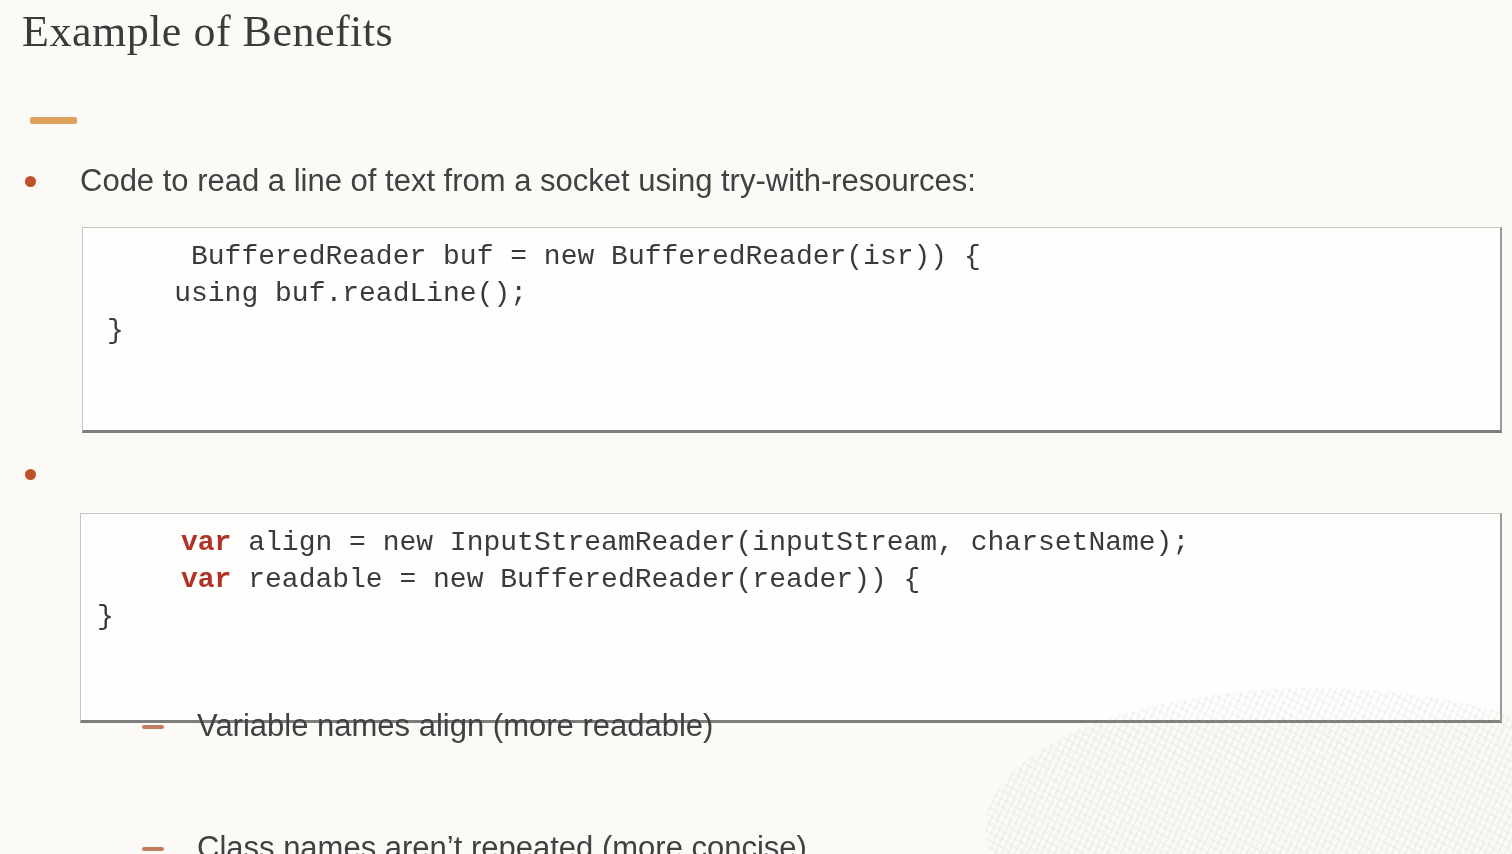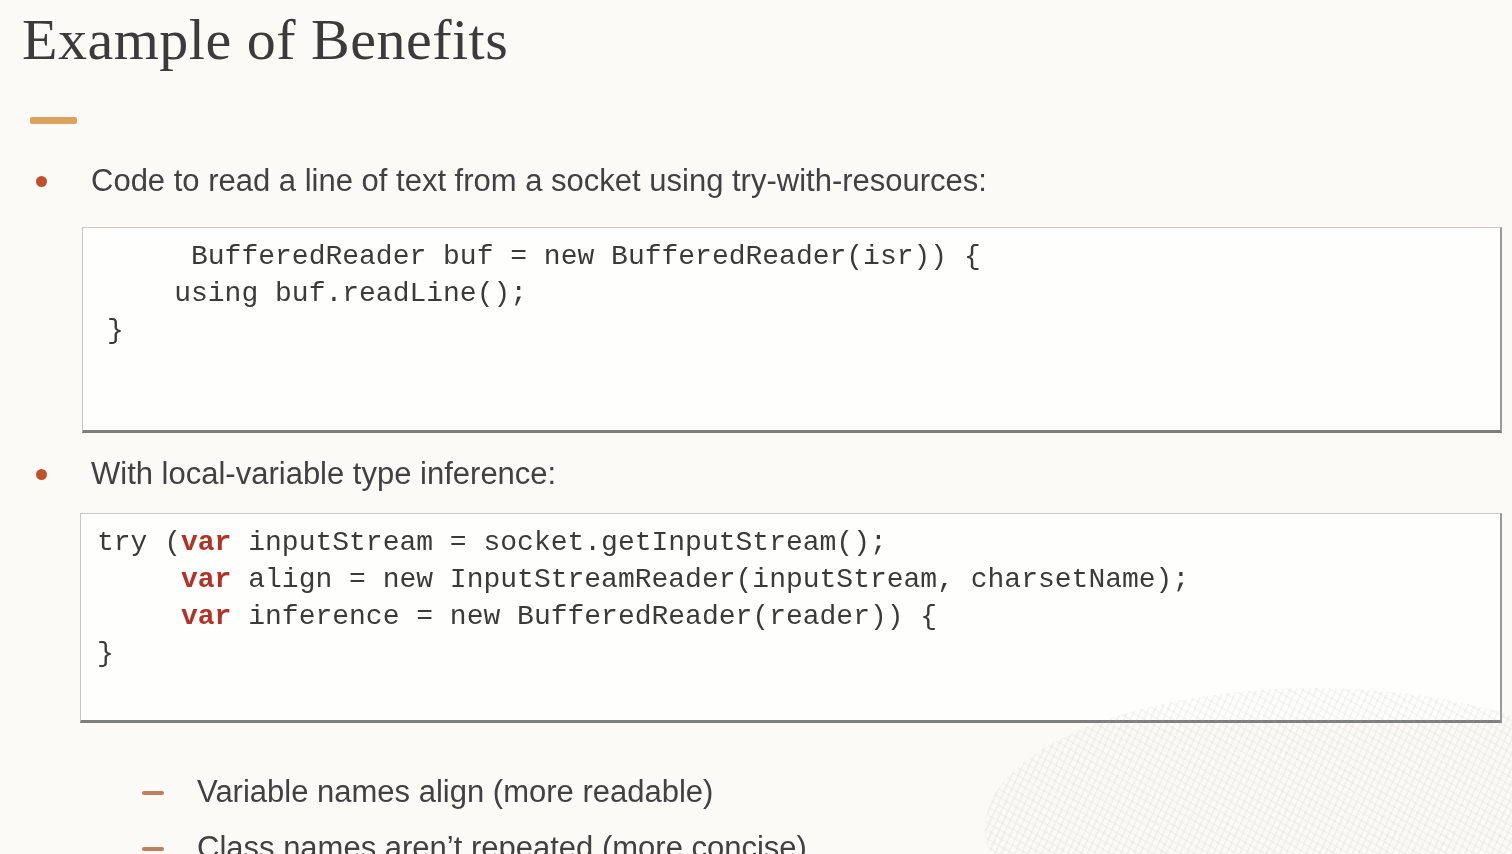--- a/index.html
+++ b/index.html
@@ -22,34 +22,34 @@
     position:relative;
     background:var(--bg);
     font-family:"Liberation Sans", sans-serif;
     overflow:hidden;
   }
   .slide-title{
     position:absolute;
     left:22px; top:6px;
     font-family:"Liberation Serif", serif;
     font-weight:400;
-    font-size:58px;
+    font-size:44px;
     letter-spacing:0.5px;
     color:var(--title-color);
   }
   .title-dash{
     position:absolute;
     left:30px; top:117px;
     width:47px; height:7px;
     border-radius:2px;
     background:var(--accent-dash);
   }
   .bullet-row{
     position:absolute;
-    left:36px;
+    left:25px;
     display:flex;
     align-items:flex-start;
   }
   .bullet-row .dot{
     width:11px; height:11px;
     border-radius:50%;
     background:var(--accent-bullet);
     margin-top:13px;
     flex:0 0 auto;
   }
@@ -92,21 +92,21 @@
     background:var(--accent-subdash);
     margin-top:17px;
     flex:0 0 auto;
   }
   .sub-bullet-row .sub-bullet-text{
     margin-left:33px;
     font-size:31px;
     color:var(--text-color);
     white-space:nowrap;
   }
-  #sub-bullet-1{top:774px;}
+  #sub-bullet-1{top:708px;}
   #sub-bullet-2{top:805px;margin-top:25px;}
   .corner-texture{
     position:absolute;
     left:985px; top:688px;
     width:660px; height:280px;
     border-radius:50%;
     background:
       repeating-linear-gradient(115deg, rgba(175,175,168,0.22) 0 2px, transparent 2px 6px),
       repeating-linear-gradient(30deg, rgba(175,175,168,0.16) 0 2px, transparent 2px 7px);
     opacity:.55;
@@ -125,27 +125,25 @@
 </div>
 
 <div class="code-box" id="code-box-1">
     <div class="code-line"><span>     BufferedReader buf = new BufferedReader(isr)) {</span></div>
     <div class="code-line"><span>    using buf.readLine();</span></div>
     <div class="code-line"><span>}</span></div>
   </div>
 
 <div class="bullet-row" id="bullet-2">
   <span class="dot"></span>
-  <span class="bullet-text">With local-variable type inference:</span>
 </div>
 
 <div class="code-box" id="code-box-2">
-    <div class="code-line"><span>try (</span><span class="kw">var</span><span> inputStream = socket.getInputStream();</span></div>
     <div class="code-line"><span>     </span><span class="kw">var</span><span> align = new InputStreamReader(inputStream, charsetName);</span></div>
-    <div class="code-line"><span>     </span><span class="kw">var</span><span> inference = new BufferedReader(reader)) {</span></div>
+    <div class="code-line"><span>     </span><span class="kw">var</span><span> readable = new BufferedReader(reader)) {</span></div>
     <div class="code-line"><span>}</span></div>
   </div>
 
 <div class="sub-bullet-row" id="sub-bullet-1">
   <span class="dash"></span>
   <span class="sub-bullet-text">Variable names align (more readable)</span>
 </div>
 
 <div class="sub-bullet-row" id="sub-bullet-2">
   <span class="dash"></span>

